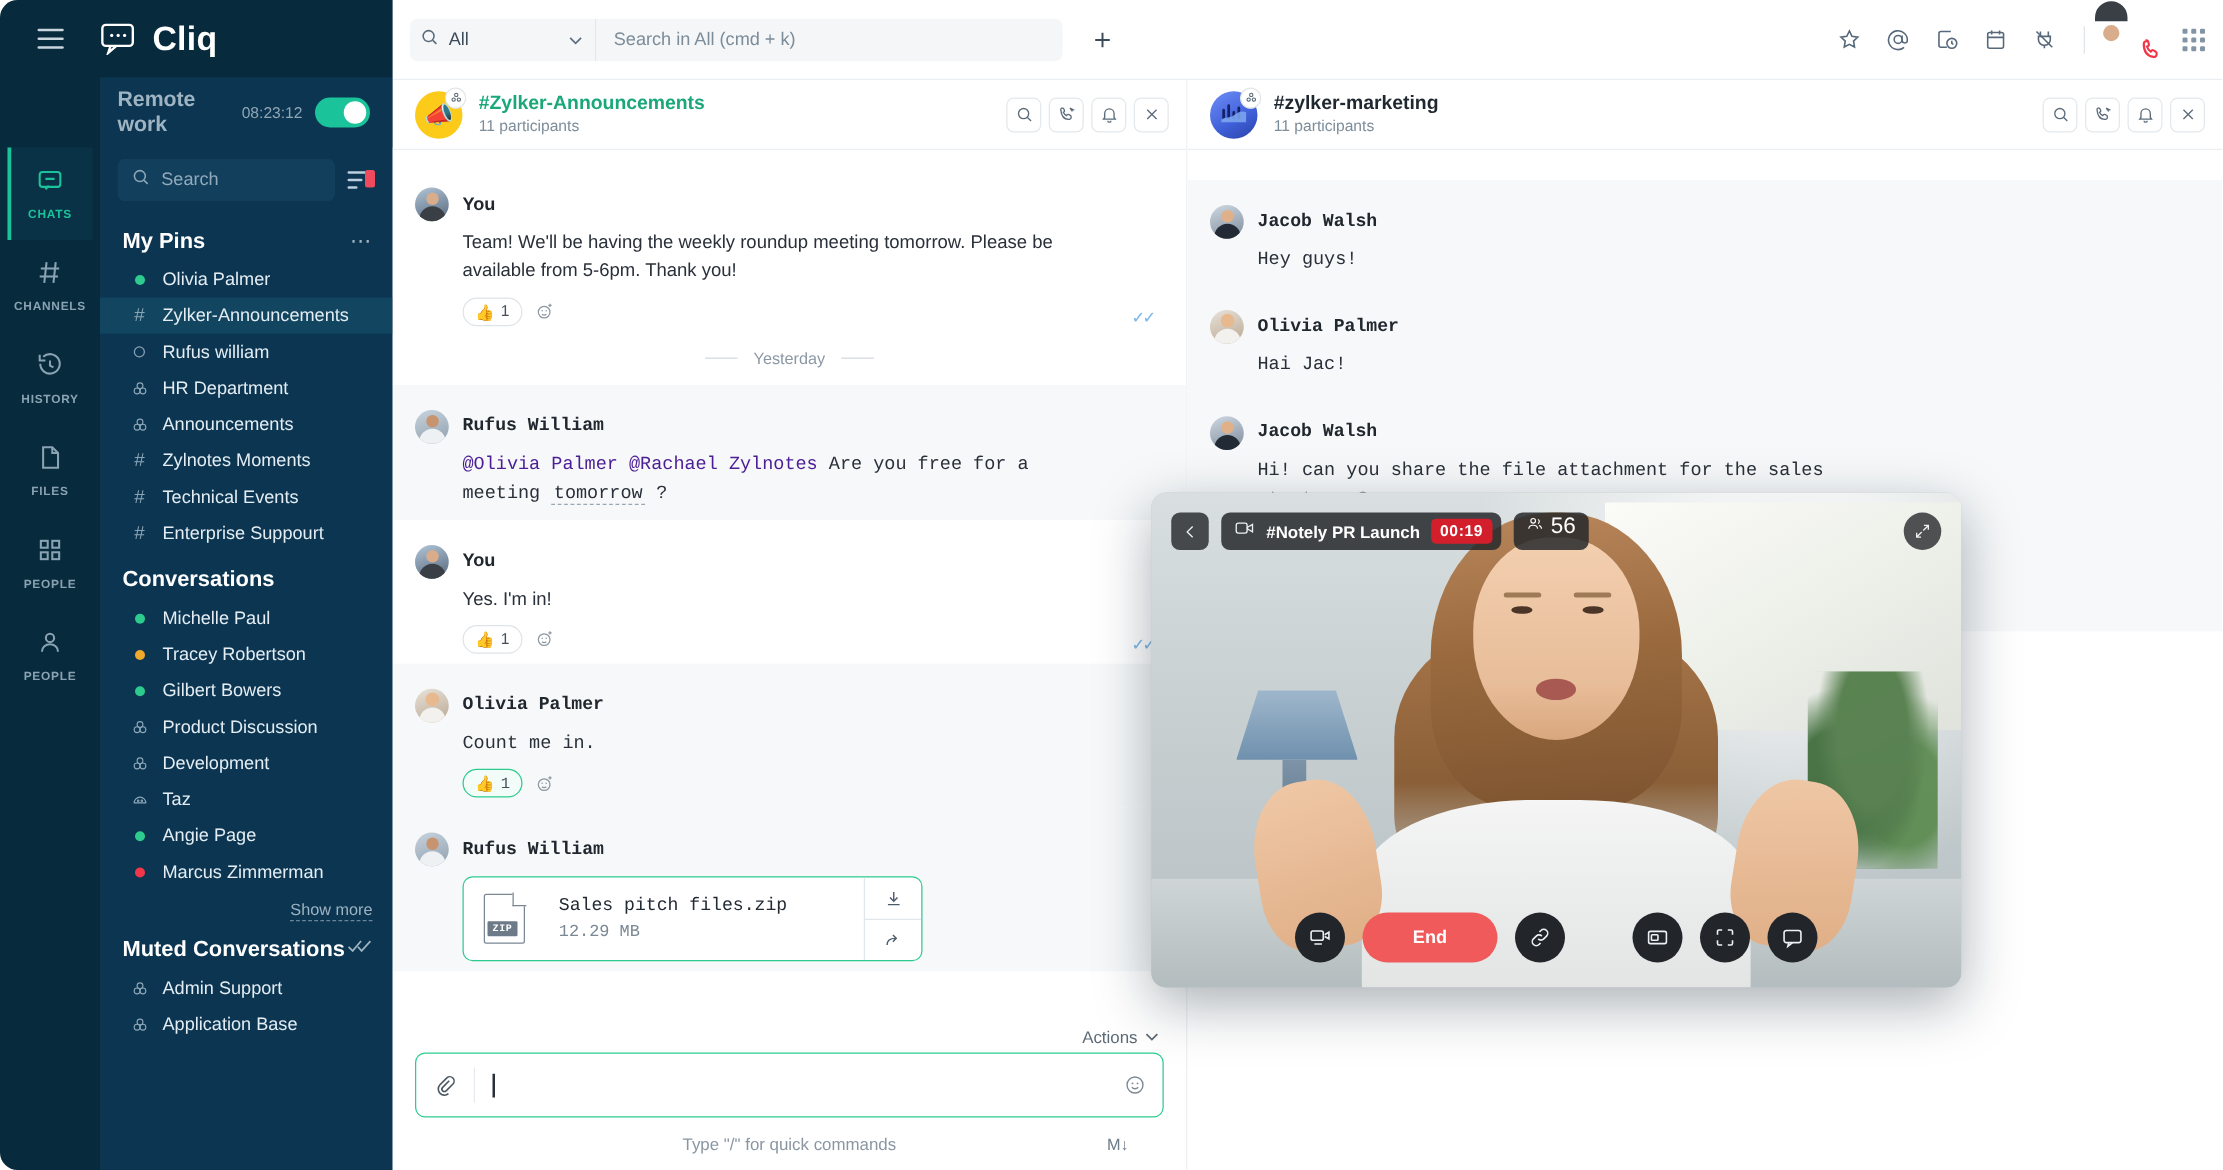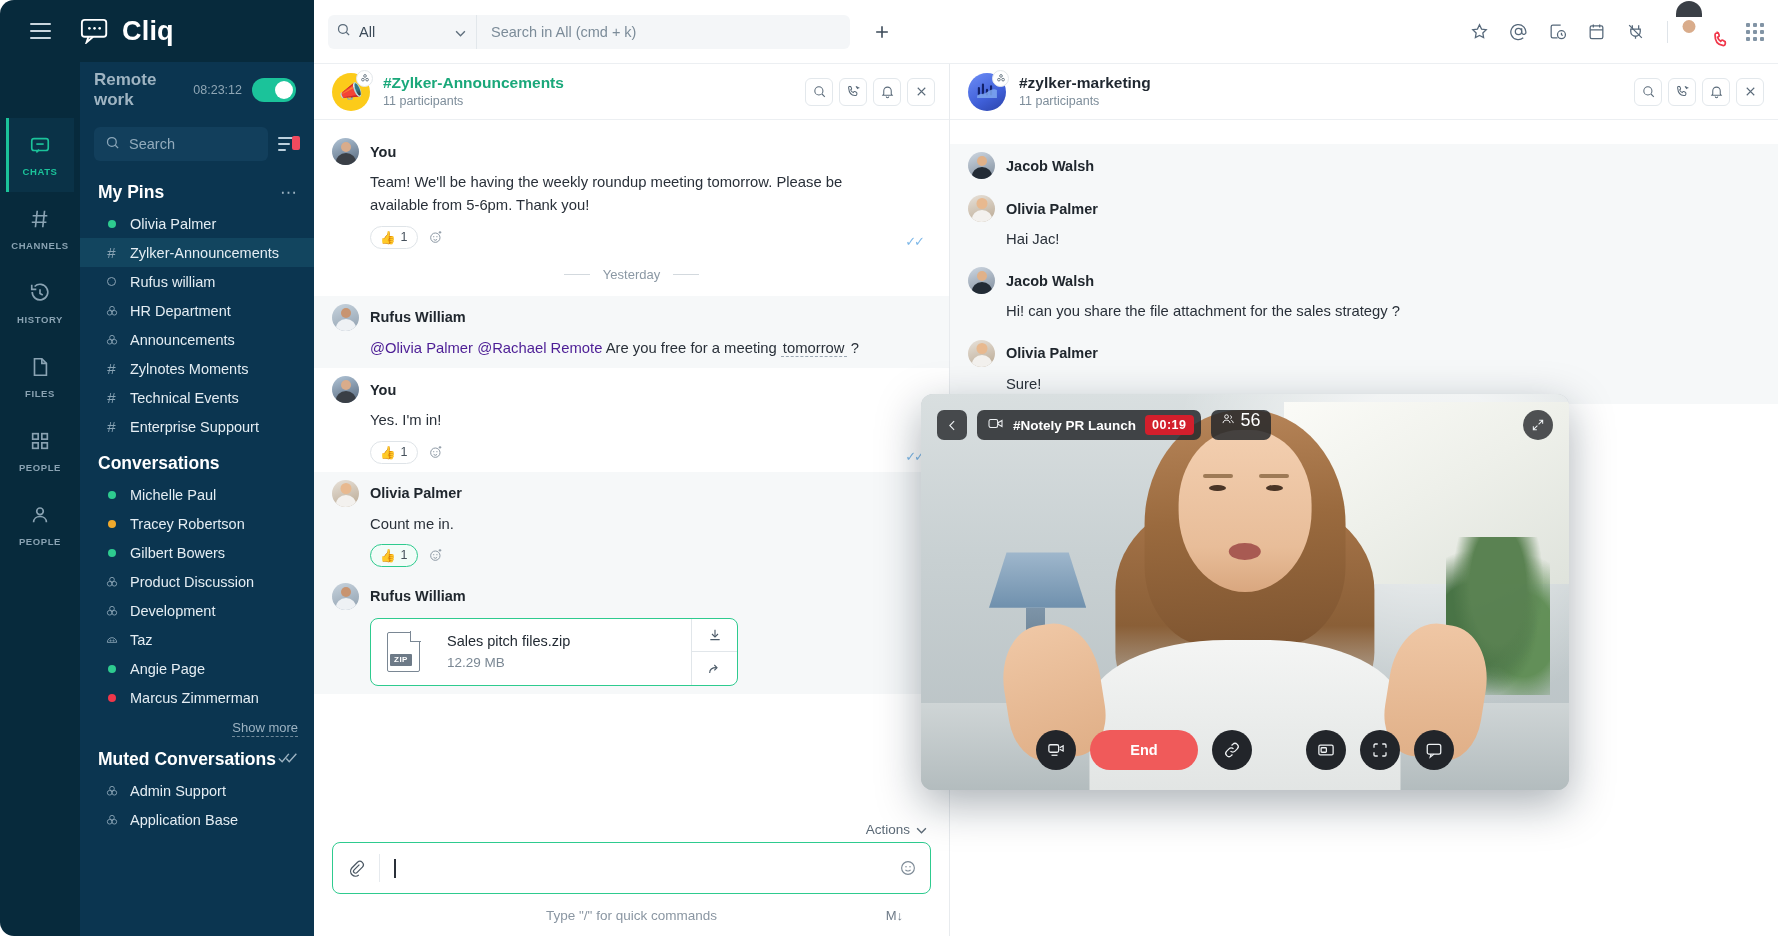--- a/index.html
+++ b/index.html
@@ -246,22 +246,22 @@
   .head-icons { display: flex; align-items: center; gap: 6px; }
   .hico {
     width: 28px; height: 28px; border: 1px solid #e3e8ec; border-radius: 6px;
     display: flex; align-items: center; justify-content: center; cursor: pointer;
     background: #fff;
   }
   .hico svg { width: 15px; height: 15px; stroke: #5b6b7a; fill: none; stroke-width: 1.7; }
 
   .msgs { flex: 1; overflow: hidden; padding-top: 10px; background: #fff; }
   .msg { padding: 8px 26px 8px 18px; position: relative; }
-  .msg.hl { background: #f6f8f9; }
-  .msg-top { display: flex; align-items: center; gap: 11px; }
+  .msg.hl { background: #f6f8f9; font-family: Liberation Mono, monospace; }
+  .msg-top { display: flex; align-items: center; gap: 11px; margin-top: 12px; }
   .m-av {
     width: 27px; height: 27px; border-radius: 50%;
     flex-shrink: 0; overflow: hidden; position: relative;
   }
   .m-av.p1 { background: linear-gradient(160deg,#b3c6d8,#53657a); }
   .m-av.p1::after { content:""; position:absolute; left:50%; bottom:-1px; transform:translateX(-50%); width:21px; height:13px; border-radius:11px 11px 0 0; background:#3a3f46; }
   .m-av.p1::before { content:""; position:absolute; left:50%; top:4px; transform:translateX(-50%); width:10px; height:10px; border-radius:50%; background:#d9ac8b; z-index:2; }
   .m-av.p2 { background: linear-gradient(160deg,#c8d4de,#8f9fae); }
   .m-av.p2::after { content:""; position:absolute; left:50%; bottom:-1px; transform:translateX(-50%); width:21px; height:13px; border-radius:11px 11px 0 0; background:#eef1f4; }
   .m-av.p2::before { content:""; position:absolute; left:50%; top:4px; transform:translateX(-50%); width:10px; height:10px; border-radius:50%; background:#c89470; z-index:2; }
@@ -934,21 +934,21 @@
               <i></i>
           </div>
 
           <div class="msg hl">
             <div class="msg-top">
               <span class="m-av p2"></span>
               <span class="m-name">Rufus William</span>
             </div>
             <div class="m-body">
               <span class="mention">@Olivia Palmer</span>
-              <span class="mention">@Rachael Remote</span><span> Are you free for a meeting </span><span class="tom">tomorrow</span><span> ?</span>
+              <span class="mention">@Rachael Zylnotes</span><span> Are you free for a meeting </span><span class="tom">tomorrow</span><span> ?</span>
             </div>
           </div>
 
           <div class="msg">
             <div class="msg-top">
               <span class="m-av p1"></span>
               <span class="m-name">You</span>
             </div>
             <div class="m-body">Yes. I'm in!</div>
             <div class="reactions">
@@ -1112,20 +1112,21 @@
             </span>
           </div>
         </div>
 
         <div class="msgs" style="padding-top:24px">
           <div class="msg hl">
             <div class="msg-top">
               <span class="m-av p4"></span>
               <span class="m-name">Jacob Walsh</span>
             </div>
+            <div class="m-body">Hey guys!</div>
           </div>
           <div class="msg hl">
             <div class="msg-top">
               <span class="m-av p3"></span>
               <span class="m-name">Olivia Palmer</span>
             </div>
             <div class="m-body">Hai Jac!</div>
           </div>
           <div class="msg hl">
             <div class="msg-top">

